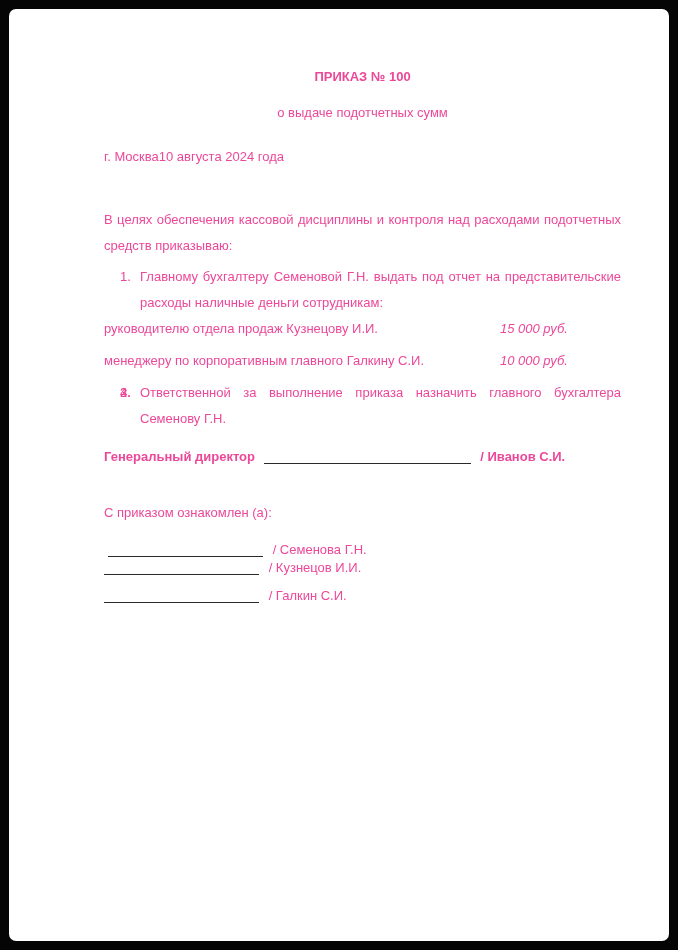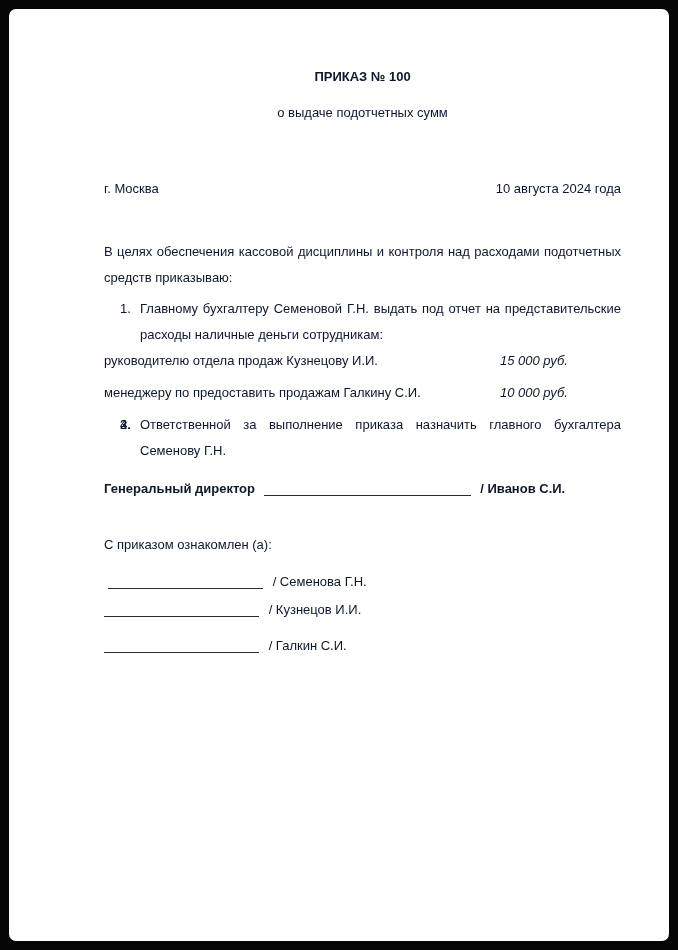--- a/index.html
+++ b/index.html
@@ -20,38 +20,38 @@
   .sheet {
     position: absolute;
     top: 9px;
     left: 9px;
     right: 9px;
     bottom: 9px;
     background: #ffffff;
     border-radius: 7px;
     box-sizing: border-box;
     padding: 58px 48px 0 95px;
-    color: #0f172a;
+    color: #ec4899;
     font-size: 13px;
   }
   .doc-title {
     text-align: center;
     font-weight: bold;
     line-height: 20px;
     margin: 0;
   }
   .doc-subtitle {
     text-align: center;
     line-height: 20px;
     margin: 16px;
   }
   .meta-row {
-    margin-top: 57px;
+    margin-top: 25px;
     display: flex;
-    justify-content: space-between;
+    justify-content: flex-start;
     line-height: 18px;
   }
   .intro {
     margin: 41px 0 0 0;
     text-align: justify;
     line-height: 26px;
   }
   .order-list {
     margin: 5px 0 0 0;
   }
@@ -98,22 +98,22 @@
   .sig-name { margin-left: 6px; }
   .ack-label {
     margin-top: 38px;
     line-height: 18px;
   }
   .sig-row {
     line-height: 18px;
     white-space: nowrap;
   }
   .sig-row.s1 { margin-top: 19px; padding-left: 4px; }
-  .sig-row.s2 { margin-top: 10px; }
-  .sig-row.s3 { margin-top: 18px; }
+  .sig-row.s2 { }
+  .sig-row.s3 { margin-top: 10px; }
 </style>
 </head>
 <body>
 
 <div class="frame">
   <div class="sheet">
 
     <p class="doc-title">ПРИКАЗ № 100</p>
     <p class="doc-subtitle">о выдаче подотчетных сумм</p>
 
@@ -129,21 +129,21 @@
         <span class="num">1.</span>
         <span>Главному бухгалтеру Семеновой Г.Н. выдать под отчет на представительские расходы наличные деньги сотрудникам:</span>
       </div>
     </div>
 
     <div class="payee-row first">
       <span class="payee-label">руководителю отдела продаж Кузнецову И.И.</span>
       <span class="payee-amount">15 000 руб.</span>
     </div>
     <div class="payee-row second">
-      <span class="payee-label">менеджеру по предоставить продажам Галкину С.И.</span>
+      <span class="payee-label">менеджеру по корпоративным главного Галкину С.И.</span>
       <span class="payee-amount">10 000 руб.</span>
     </div>
 
     <div class="order-list second">
       <div class="oli">
         <span class="num">2.</span>
       </div>
       <div class="oli">
         <span class="num">3.</span>
       </div>

